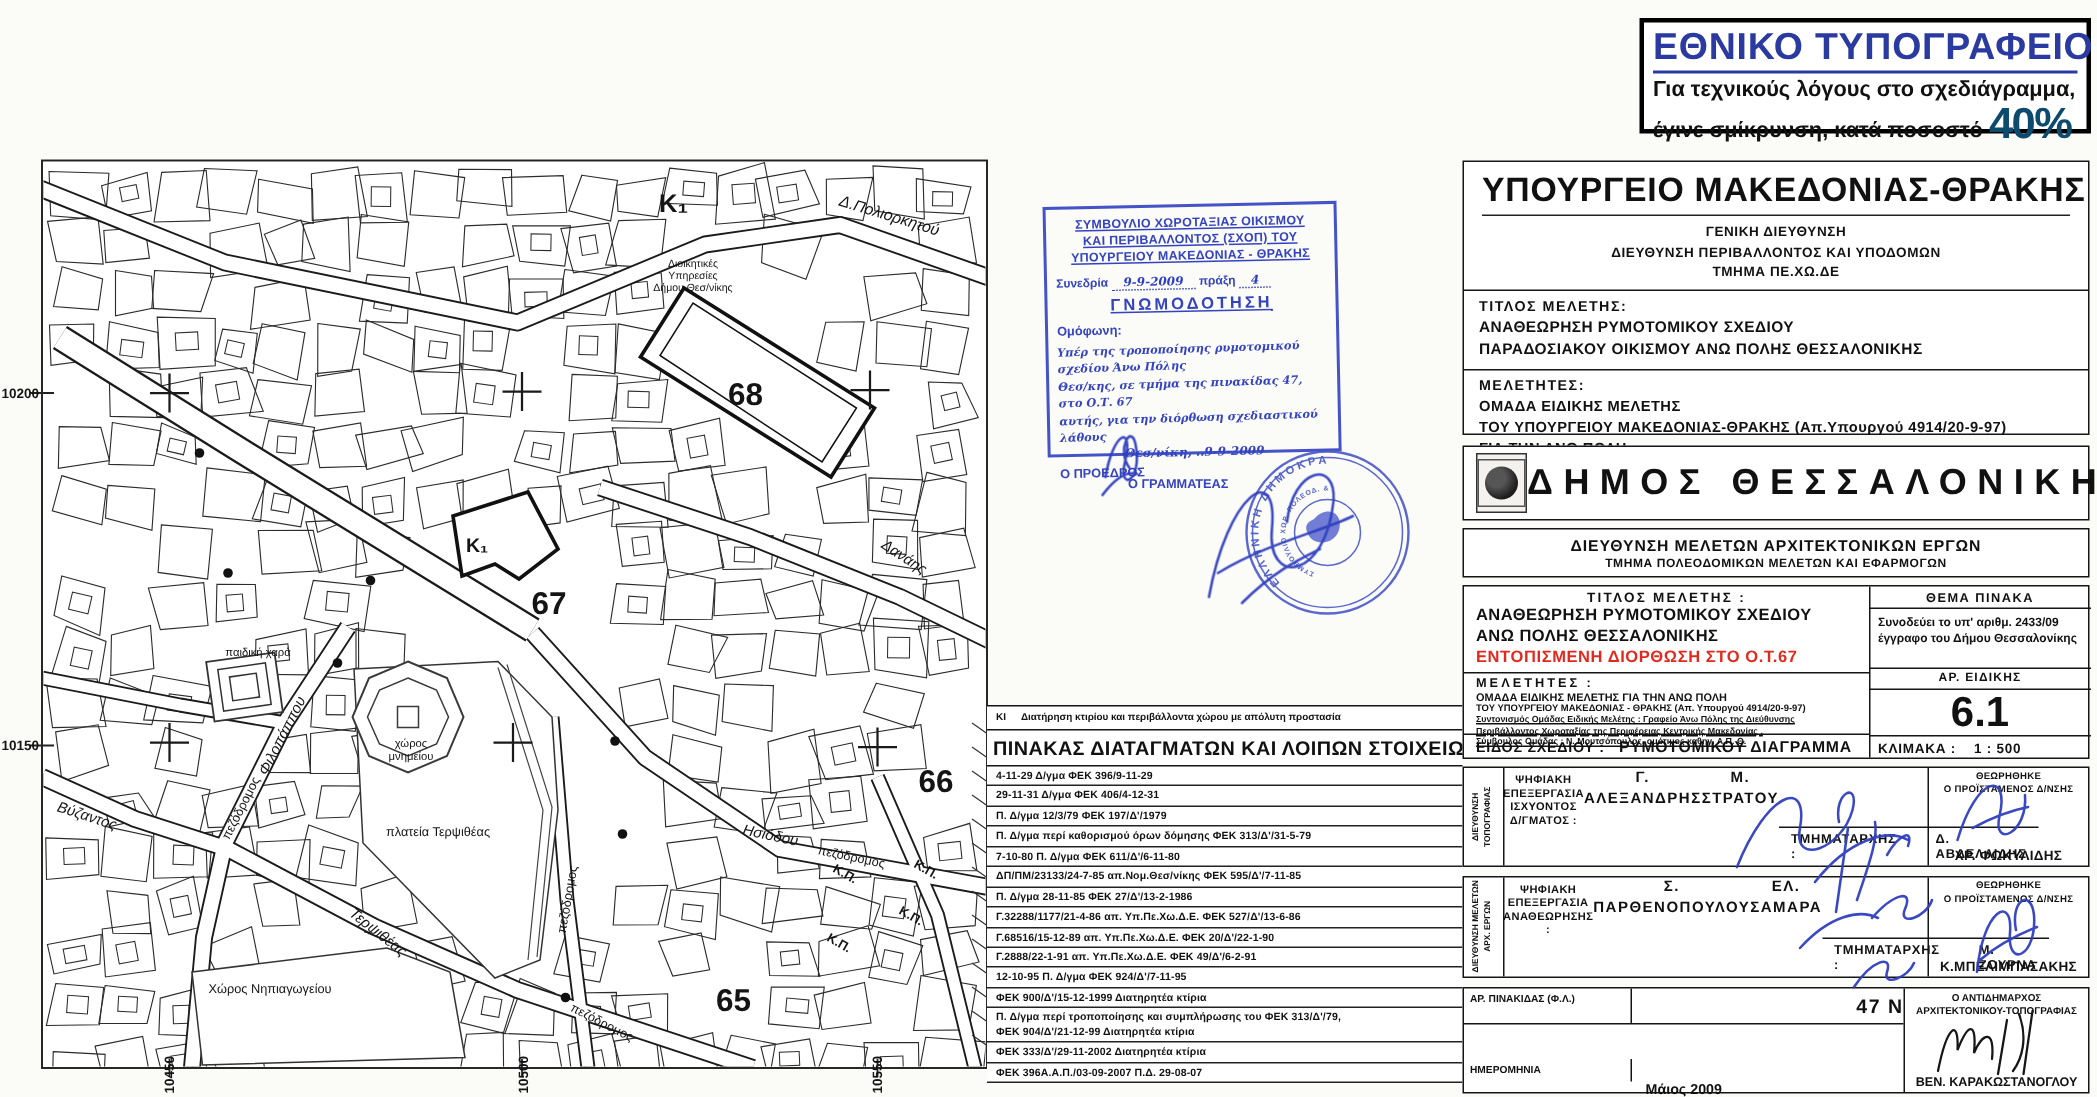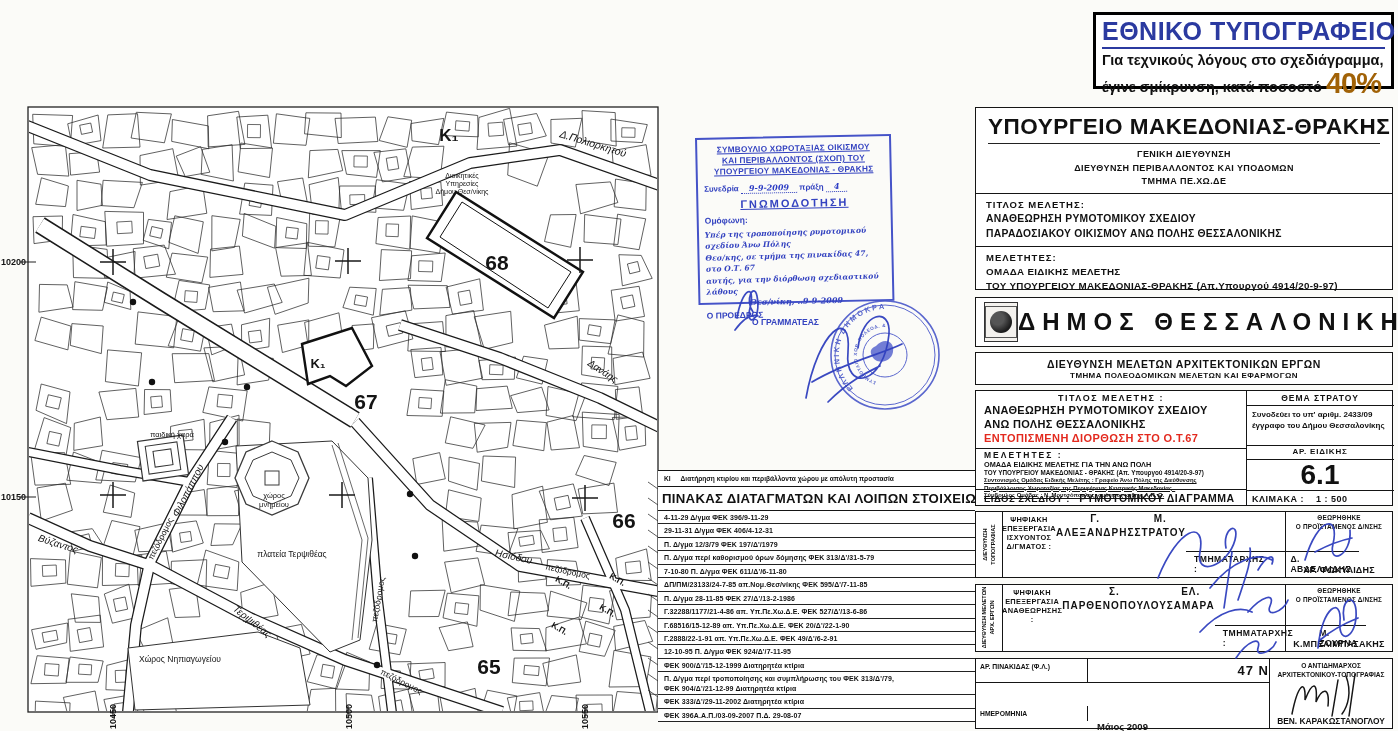--- a/index.html
+++ b/index.html
@@ -4,21 +4,21 @@
 <style>
   html,body{margin:0;padding:0;}
   body{width:1398px;height:731px;position:relative;background:#fbfbf8;font-family:"Liberation Sans",sans-serif;color:#111;overflow:hidden;}
   .abs{position:absolute;}
   .box{position:absolute;border:1.6px solid #151515;background:#fff;box-sizing:border-box;}
   
   #banner{left:1093px;top:12px;width:301px;height:77px;border:3px solid #000;background:#fff;box-sizing:border-box;padding:2px 6px 3px 6px;}
   #banner .bt{font-size:25px;font-weight:bold;color:#2b3aa0;text-align:center;letter-spacing:.5px;border-bottom:2.5px solid #2b3aa0;padding-bottom:1px;white-space:nowrap;}
   #banner .bl{font-size:14.5px;font-weight:bold;line-height:1.25;margin-top:2px;white-space:nowrap;}
   #banner .row2{display:flex;align-items:flex-end;gap:4px;}
-  #banner .pct{font-size:29px;font-weight:bold;color:#a16207;line-height:.85;letter-spacing:-1px;}
+  #banner .pct{font-size:29px;font-weight:bold;color:#0c4a6e;line-height:.85;letter-spacing:-1px;}
   
   #stamp{left:695px;top:138px;width:196px;height:167px;border:2.2px solid #4553c8;color:#3443c0;transform:rotate(-1.2deg);transform-origin:top left;background:transparent;box-sizing:border-box;padding:5px 6px;font-weight:bold;}
   #stamp .hl{font-size:8.3px;text-align:center;text-decoration:underline;letter-spacing:.2px;line-height:1.35;}
   #stamp .sess{font-size:8px;margin-top:5px;font-weight:bold;}
   #stamp .hand{font-family:"DejaVu Serif",serif;font-style:italic;color:#2c3cc4;}
   #stamp .dotl{border-bottom:1px dotted #3443c0;padding:0 8px;}
   #stamp .gn{font-size:11px;text-align:center;letter-spacing:2px;text-decoration:underline;margin-top:5px;}
   #stamp .om{font-size:8.5px;margin-top:5px;}
   #stamp .hw{font-size:7.6px;line-height:1.5;margin-top:3px;font-family:"DejaVu Serif",serif;font-style:italic;transform:rotate(-.6deg);}
   #stamp .pd{font-size:8px;text-align:center;margin-top:1px;font-family:"DejaVu Serif",serif;font-style:italic;}
@@ -606,21 +606,21 @@
     <div class="c1">ΟΜΑΔΑ ΕΙΔΙΚΗΣ ΜΕΛΕΤΗΣ ΓΙΑ ΤΗΝ ΑΝΩ ΠΟΛΗ</div>
     <div class="c1" style="font-size:6.3px">ΤΟΥ ΥΠΟΥΡΓΕΙΟΥ ΜΑΚΕΔΟΝΙΑΣ - ΘΡΑΚΗΣ (Απ. Υπουργού 4914/20-9-97)</div>
     <div class="tiny" style="white-space:pre-line">Συντονισμός Ομάδας Ειδικής Μελέτης :  Γραφείο Άνω Πόλης της Διεύθυνσης
 Περιβάλλοντος Χωροταξίας της Περιφέρειας Κεντρικής Μακεδονίας .</div>
     <div class="tiny">Σύμβουλος Ομάδας :  Ν. Μουτσόπουλος, ομότιμος καθηγ. Α.Π. Θ.</div>
   </div>
   <div id="tt-l3" class="tt-cell">
     <span>ΕΙΔΟΣ ΣΧΕΔΙΟΥ :</span>&nbsp;&nbsp;
     <span style="font-size:10.5px">ΡΥΜΟΤΟΜΙΚΟΥ ΔΙΑΓΡΑΜΜΑ</span>
   </div>
-  <div id="tt-r1" class="tt-cell">ΘΕΜΑ ΣΤΡΑΤΟΥ</div>
+  <div id="tt-r1" class="tt-cell">ΘΕΜΑ ΠΙΝΑΚΑ</div>
   <div id="tt-r2" class="tt-cell">Συνοδεύει το υπ' αριθμ. 2433/09 έγγραφο του Δήμου Θεσσαλονίκης</div>
   <div id="tt-r3" class="tt-cell">ΑΡ. ΕΙΔΙΚΗΣ</div>
   <div id="tt-r4" class="tt-cell">6.1</div>
   <div id="tt-r5" class="tt-cell">
     <span>ΚΛΙΜΑΚΑ :</span>&nbsp;&nbsp;&nbsp;
     <span>1 : 500</span>
   </div>
 </div>
 
 <div id="b-sig1" class="box sigbox">

